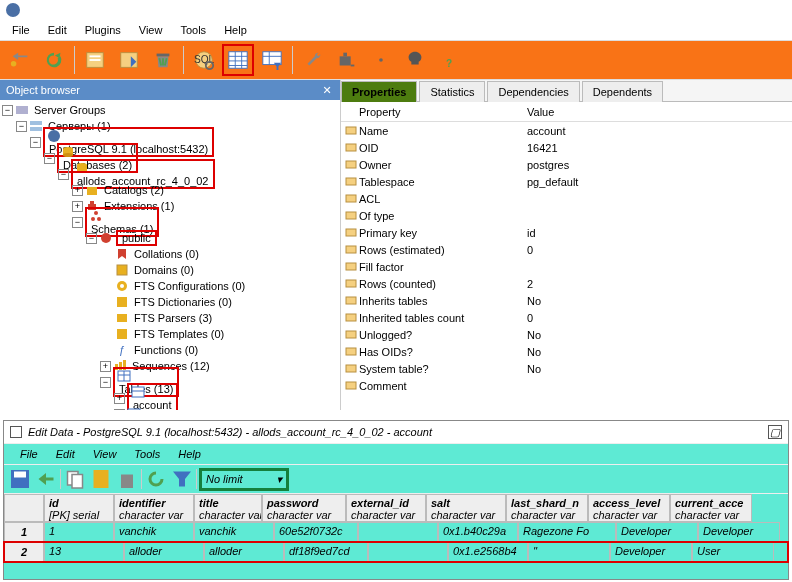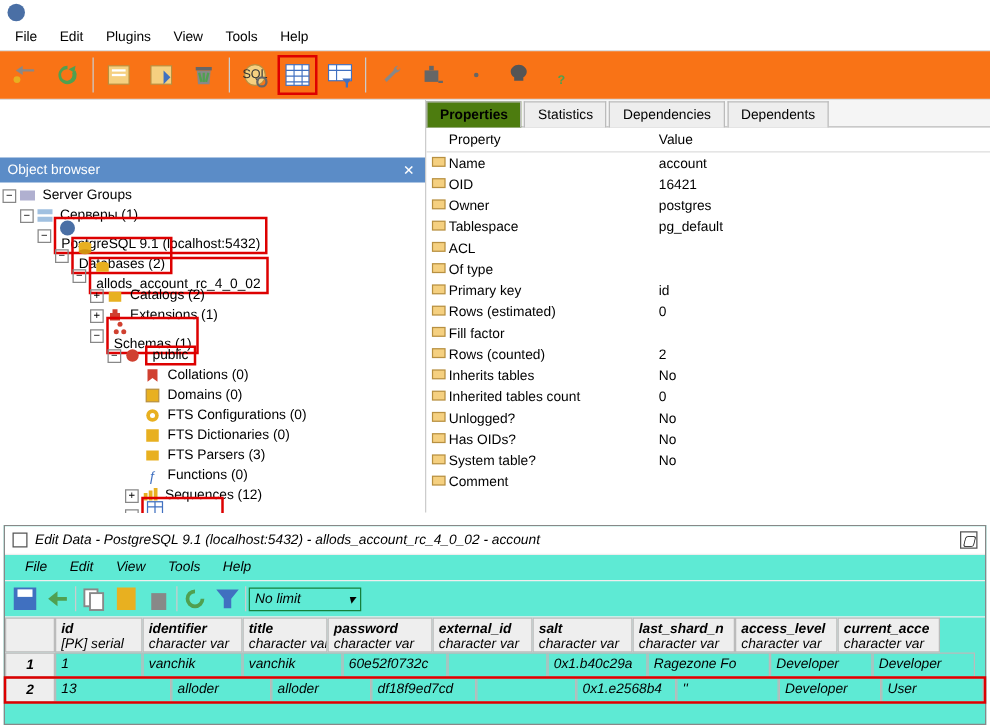--- a/index.html
+++ b/index.html
@@ -7,21 +7,21 @@
 .titlebar { height: 20px; background: #fff; display: flex; align-items: center; padding: 0 6px; }
 .elephant { width: 14px; height: 14px; background: #4a6fa5; border-radius: 50% 50% 50% 50%; position: relative; }
 .menubar { height: 20px; background: #fff; display: flex; align-items: center; padding: 0 4px; gap: 2px; }
 .menubar span { padding: 2px 8px; cursor: default; }
 .toolbar { height: 40px; background: #f97316; border-top: 1px solid #ddd; border-bottom: 1px solid #ddd; display: flex; align-items: center; padding: 0 4px; gap: 2px; }
 .tbtn { width: 32px; height: 32px; border: 1px solid transparent; display: flex; align-items: center; justify-content: center; cursor: pointer; }
 .tbtn svg { width: 22px; height: 22px; }
 .tbtn.hl { border: 2px solid #d00; }
 .sep { width: 1px; height: 28px; background: #ccc; margin: 0 2px; }
 .main { display: flex; height: 330px; }
-.obpanel { width: 340px; display: flex; flex-direction: column; margin-top: 46px; }
+.obpanel { width: 340px; display: flex; flex-direction: column; }
 .obheader { background: #5b8cc7; color: #fff; padding: 3px 6px; display: flex; justify-content: space-between; align-items: center; }
 .obheader .x { width: 14px; height: 14px; display: flex; align-items: center; justify-content: center; cursor: pointer; }
 .tree { flex: 1; overflow: auto; background: #fff; padding: 2px; }
 .tn { display: flex; align-items: center; height: 16px; white-space: nowrap; }
 .tn .exp { width: 11px; height: 11px; border: 1px solid #888; display: flex; align-items: center; justify-content: center; font-size: 9px; line-height: 1; margin-right: 2px; cursor: pointer; }
 .tn .noexp { width: 13px; margin-right: 2px; }
 .tn .ico { width: 14px; height: 14px; margin-right: 3px; display: flex; align-items: center; justify-content: center; }
 .tn .lbl { padding: 0 2px; }
 .hl2 { border: 2px solid #d00; display: inline-block; padding: 0 2px; }
 .props { flex: 1; display: flex; flex-direction: column; border-left: 1px solid #ccc; }
@@ -35,21 +35,21 @@
 .prow .pval { flex: 1; }
 .prhead { border-bottom: 1px solid #ddd; height: 20px; font-weight: normal; }
 .editwin { position: absolute; top: 420px; left: 3px; width: 786px; height: 160px; border: 1px solid #888; background: #5eead4; font-style: italic; }
 .editwin .etitle { background: #fff; padding: 4px 6px; display: flex; align-items: center; border-bottom: 1px solid #eee; }
 .editwin .etitle .sq { width: 12px; height: 12px; border: 1px solid #555; margin-right: 6px; }
 .editwin .etitle .close { margin-left: auto; width: 14px; height: 14px; border: 1px solid #555; display: flex; align-items: center; justify-content: center; cursor: pointer; }
 .editwin .emenu { display: flex; padding: 2px 8px; gap: 2px; }
 .editwin .emenu span { padding: 2px 8px; }
 .editwin .etoolbar { display: flex; padding: 2px 4px; gap: 2px; align-items: center; border-top: 1px solid #eee; border-bottom: 1px solid #eee; }
 .etbtn { width: 24px; height: 24px; display: flex; align-items: center; justify-content: center; }
-.limitsel { border: 1px solid #15803d; padding: 2px 4px; width: 90px; display: flex; justify-content: space-between; }
+.limitsel { border: 3px solid #15803d; padding: 2px 4px; width: 90px; display: flex; justify-content: space-between; }
 .grid { display: flex; flex-direction: column; }
 .grow { display: flex; height: 28px; }
 .gcell { border: 1px solid #bbb; padding: 2px 4px; overflow: hidden; white-space: nowrap; }
 .ghead { background: #eee; font-weight: normal; }
 .grownum { width: 40px; background: #eee; text-align: center; display: flex; align-items: center; justify-content: center; }
 .hlrow { outline: 2px solid #d00; outline-offset: -1px; }
 </style>
 </head>
 <body>
 
@@ -285,20 +285,29 @@
           <span class="lbl">FTS Dictionaries (0)</span>
         </div>
       <div class="tn" style="padding-left:98px">
           <span class="noexp"></span>
           <span class="ico">
             <svg viewBox="0 0 14 14">
               <rect x="2" y="3" width="10" height="8" fill="#e8b020"></rect>
             </svg>
           </span>
           <span class="lbl">FTS Parsers (3)</span>
+        </div>
+      <div class="tn" style="padding-left:98px">
+          <span class="noexp"></span>
+          <span class="ico">
+            <svg viewBox="0 0 14 14">
+              <rect x="2" y="2" width="10" height="10" fill="#e8b020"></rect>
+            </svg>
+          </span>
+          <span class="lbl">FTS Templates (0)</span>
         </div>
       <div class="tn" style="padding-left:98px">
           <span class="noexp"></span>
           <span class="ico">
             <svg viewBox="0 0 14 14">
               <text x="7" y="11" font-size="10" text-anchor="middle" fill="#4070c0">ƒ</text>
             </svg>
           </span>
           <span class="lbl">Functions (0)</span>
         </div>
@@ -559,21 +568,21 @@
         <div class="gcell" style="width:80px"></div>
         <div class="gcell" style="width:80px">0x1.b40c29a</div>
         <div class="gcell" style="width:98px">Ragezone Fo</div>
         <div class="gcell" style="width:82px">Developer</div>
         <div class="gcell" style="width:82px">Developer</div>
       </div>
       <div class="grow hlrow" style="height: 20px;">
         <div class="gcell grownum">
           <b>2</b>
         </div>
-        <div class="gcell" style="width:93px">13</div>
+        <div class="gcell" style="width:80px">13</div>
         <div class="gcell" style="width:80px">alloder</div>
         <div class="gcell" style="width:80px">alloder</div>
         <div class="gcell" style="width:84px">df18f9ed7cd</div>
         <div class="gcell" style="width:80px"></div>
         <div class="gcell" style="width:80px">0x1.e2568b4</div>
         <div class="gcell" style="width:82px">''</div>
         <div class="gcell" style="width:82px">Developer</div>
         <div class="gcell" style="width:82px">User</div>
       </div>
     </div>

